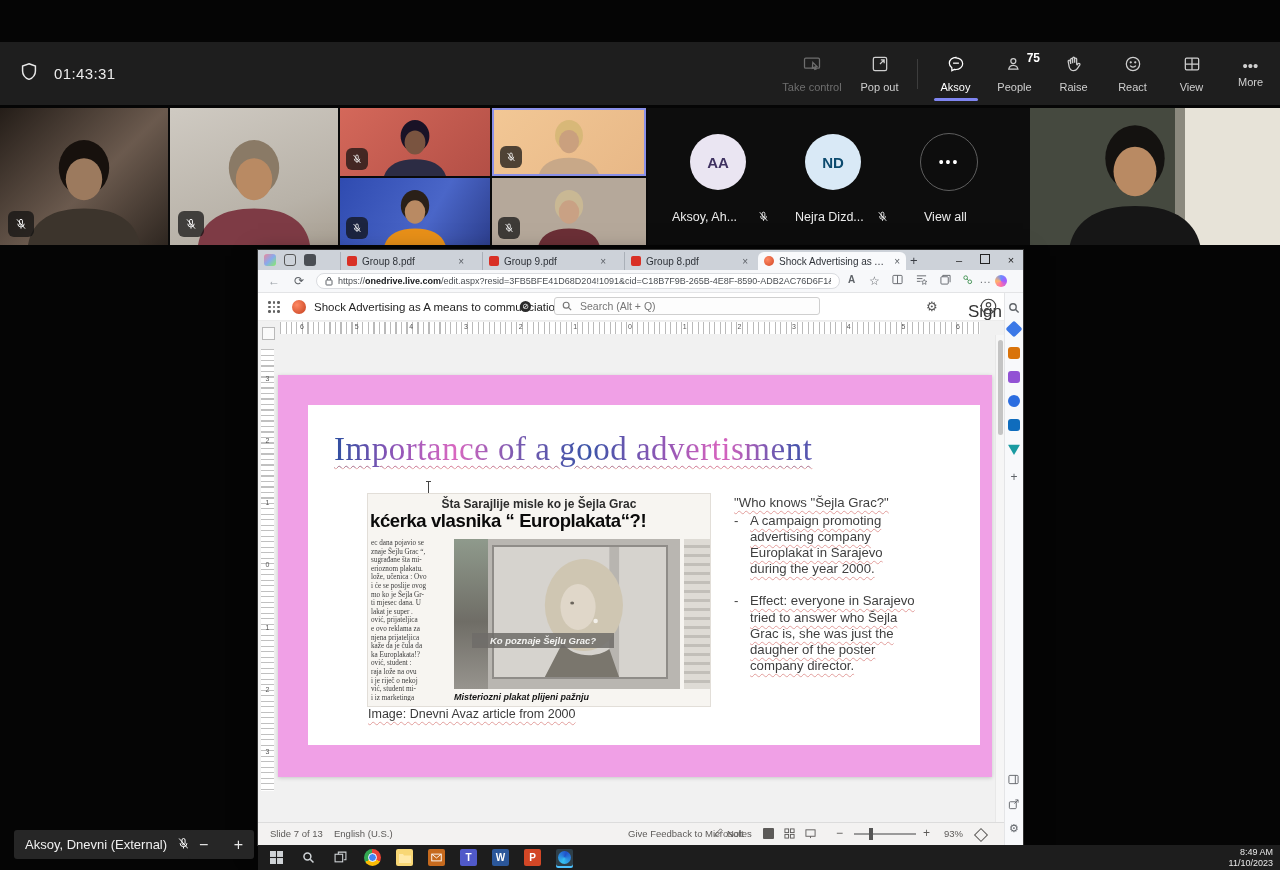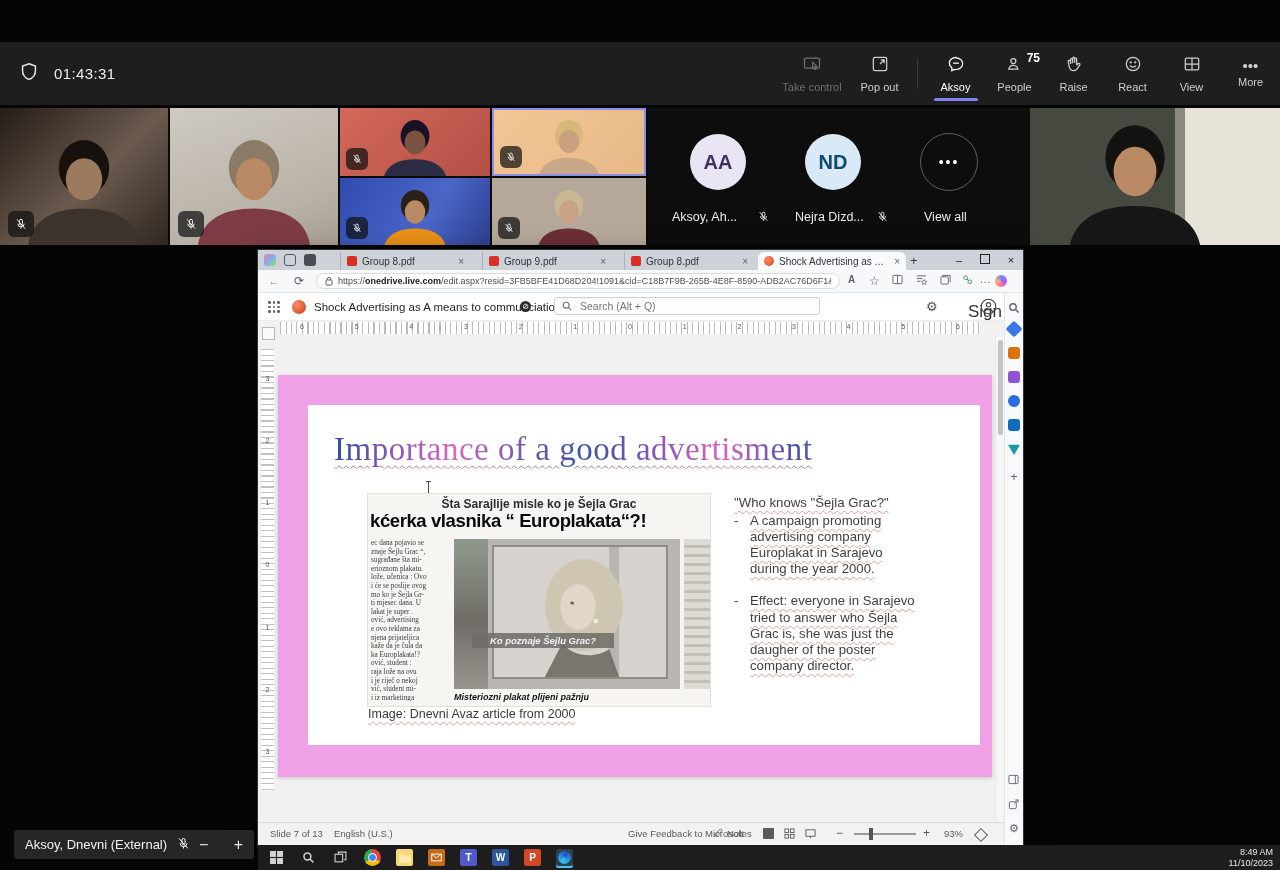--- a/index.html
+++ b/index.html
@@ -28,21 +28,21 @@
   .ppl-count{position:absolute;top:9px;right:4px;font-size:12px;font-weight:700;color:#fff;}
 
   
   .strip{left:0;top:108px;width:1280px;height:137px;background:#0a0a0a;}
   .tile{position:absolute;overflow:hidden;background:#1a1a1a;}
   .tile .person{position:absolute;left:0;bottom:-4px;width:100%;}
   .tile.active{border:2.5px solid #8a90e8;box-sizing:border-box;}
   .micbox{position:absolute;left:8px;bottom:8px;width:26px;height:26px;border-radius:6px;background:rgba(16,16,16,.72);display:flex;align-items:center;justify-content:center;}
   .micbox.sm{left:6px;bottom:6px;width:22px;height:22px;}
   .avzone{position:absolute;left:648px;top:0;width:382px;height:137px;background:#0d0d0d;}
-  .avc{position:absolute;top:26px;width:56px;height:56px;border-radius:50%;display:flex;align-items:center;justify-content:center;font-size:20px;font-weight:600;}
+  .avc{position:absolute;top:26px;width:56px;height:56px;border-radius:50%;display:flex;align-items:center;justify-content:center;font-size:15px;font-weight:600;}
   .avname{position:absolute;top:102px;font-size:12.5px;color:#ececec;white-space:nowrap;}
   .avmic{position:absolute;top:101px;}
   .viewall-c{position:absolute;left:272px;top:25px;width:56px;height:56px;border-radius:50%;border:1.5px solid #5e5e5e;display:flex;align-items:center;justify-content:center;color:#fff;font-size:14px;letter-spacing:2px;}
 
   
   .browser{left:258px;top:250px;width:765px;height:595px;background:#fff;box-shadow:0 0 0 1px #333,0 6px 22px rgba(0,0,0,.55);}
   .row-tabs{left:0;top:0;width:765px;height:20px;background:#cdd2d9;}
   .lead-ic{position:absolute;top:4px;width:12px;height:12px;border-radius:3px;}
   .tab{position:absolute;top:2px;height:18px;display:flex;align-items:center;gap:5px;padding:0 6px;box-sizing:border-box;font-size:10px;color:#30343a;}
   .tab .tl{white-space:nowrap;overflow:hidden;text-overflow:ellipsis;flex:1;}
@@ -469,21 +469,21 @@
             <div class="newscol">
               <div>ec dana pojavio se</div>
                 <div>znaje Šejlu Grac “,</div>
                 <div>sugrađane šta mi-</div>
                 <div>erioznom plakatu.</div>
                 <div>lože, učenica : Ovo</div>
                 <div>i će se poslije ovog</div>
                 <div>mo ko je Šejla Gr-</div>
                 <div>ti mjesec dana. U</div>
                 <div>lakat je super .</div>
-                <div>ović, advertising</div>
+                <div>ović, prijateljica</div>
                 <div>e ovo reklama za</div>
                 <div>njena prijateljica</div>
                 <div>kaže da je čula da</div>
                 <div>ka Europlakata!?</div>
                 <div>ović, student :</div>
                 <div>raja lože na ovu</div>
                 <div>i je riječ o nekoj</div>
                 <div>vić, student mi-</div>
                 <div>i iz marketinga</div>
             </div>

